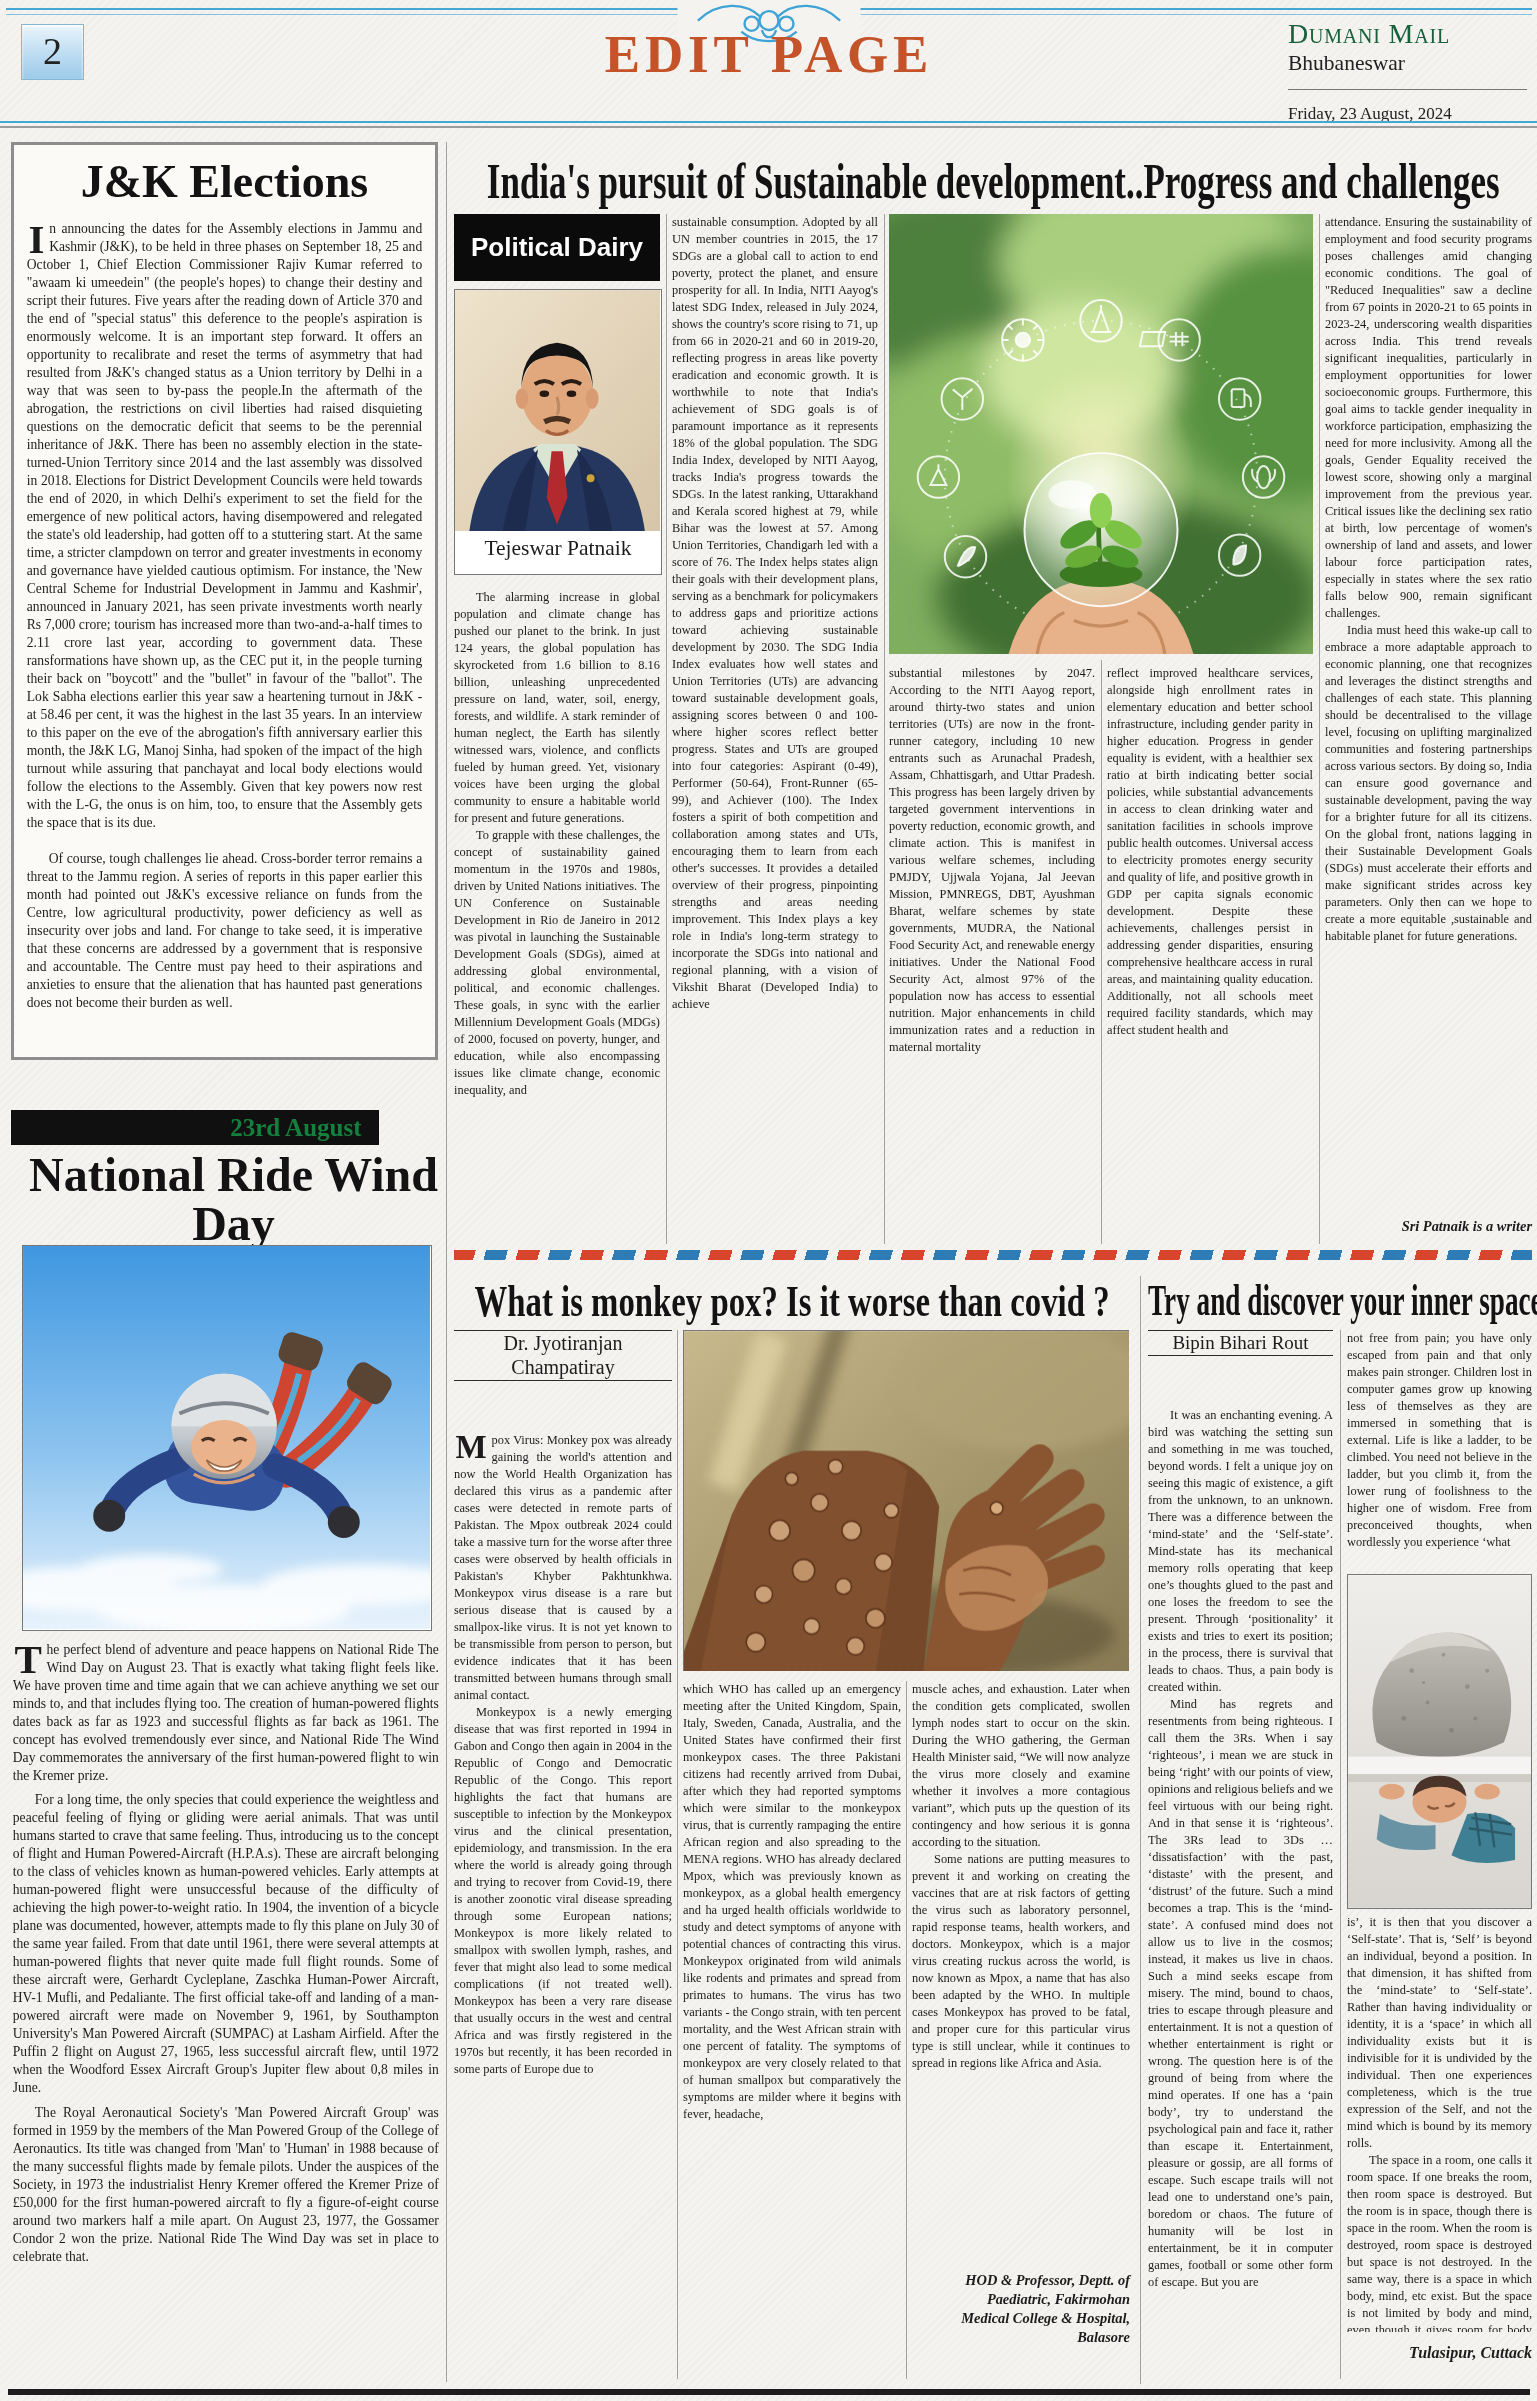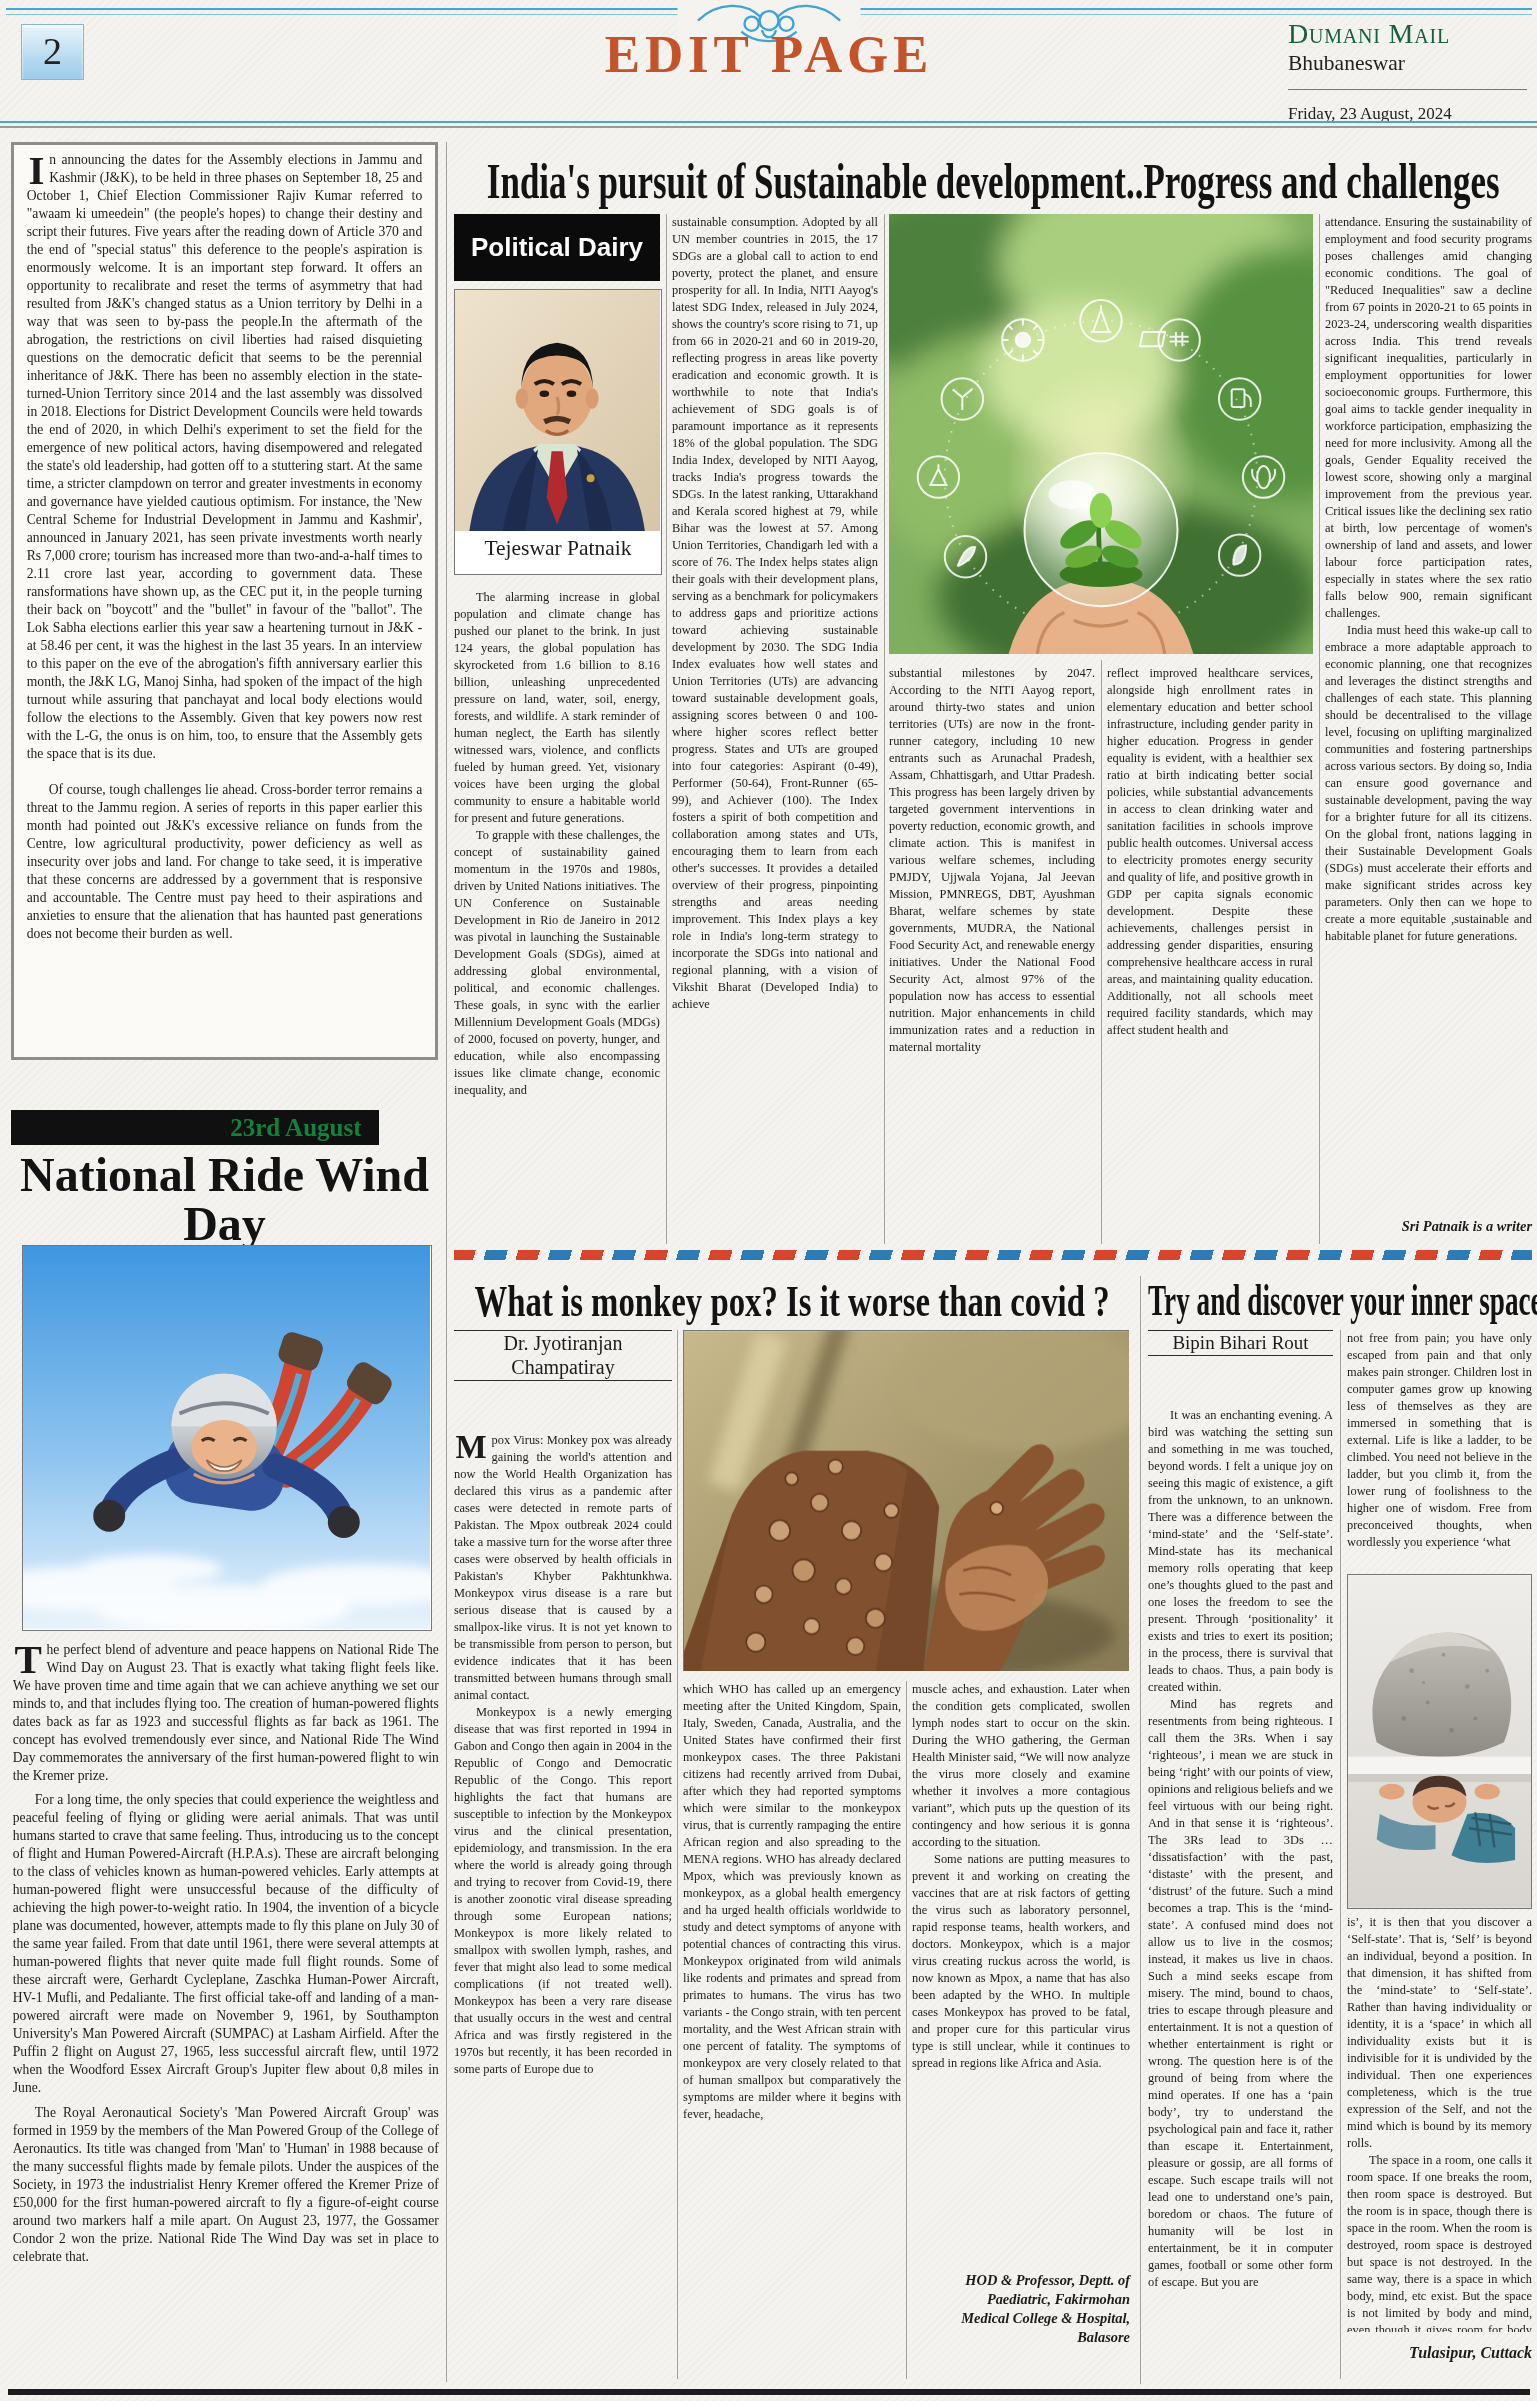--- a/index.html
+++ b/index.html
@@ -66,27 +66,28 @@
   <div style="font-size:21.5px;color:#222;margin-top:1.6px;">Bhubaneswar</div>
   <div style="font-size:17px;color:#222;border-top:0.8px solid #777;margin-top:13px;padding-top:14px;">Friday, 23 August, 2024</div>
 </div>
 
 <div class="rule" style="left:0;top:121px;right:0;height:1.6px;"></div>
 <div class="grayline" style="left:0;top:126px;right:0;height:1.6px;"></div>
 
 <div class="vdiv" style="left:446px;top:142px;height:2240px;"></div>
 
 <div class="abs art clip" style="left:11px;top:142px;width:427px;height:918px;border:3.2px solid #8d8d8d;background:#fbfaf7;padding:6.4px 12.8px;box-sizing:border-box;">
+  <div class="headline" style="text-align:center;font-size:46px;margin:3.2px 0 12.8px 0;">J&amp;K Elections</div>
   <p class="b17"><span class="dropcap">I</span><span>n announcing the dates for the Assembly elections in Jammu and Kashmir (J&amp;K), to be held in three phases on September 18, 25 and October 1, Chief Election Commissioner Rajiv Kumar referred to "awaam ki umeedein" (the people's hopes) to change their destiny and script their futures. Five years after the reading down of Article 370 and the end of "special status" this deference to the people's aspiration is enormously welcome. It is an important step forward. It offers an opportunity to recalibrate and reset the terms of asymmetry that had resulted from J&amp;K's changed status as a Union territory by Delhi in a way that was seen to by-pass the people.In the aftermath of the abrogation, the restrictions on civil liberties had raised disquieting questions on the democratic deficit that seems to be the perennial inheritance of J&amp;K. There has been no assembly election in the state-turned-Union Territory since 2014 and the last assembly was dissolved in 2018. Elections for District Development Councils were held towards the end of 2020, in which Delhi's experiment to set the field for the emergence of new political actors, having disempowered and relegated the state's old leadership, had gotten off to a stuttering start. At the same time, a stricter clampdown on terror and greater investments in economy and governance have yielded cautious optimism. For instance, the 'New Central Scheme for Industrial Development in Jammu and Kashmir', announced in January 2021, has seen private investments worth nearly Rs 7,000 crore; tourism has increased more than two-and-a-half times to 2.11 crore last year, according to government data. These ransformations have shown up, as the CEC put it, in the people turning their back on "boycott" and the "bullet" in favour of the "ballot". The Lok Sabha elections earlier this year saw a heartening turnout in J&amp;K - at 58.46 per cent, it was the highest in the last 35 years. In an interview to this paper on the eve of the abrogation's fifth anniversary earlier this month, the J&amp;K LG, Manoj Sinha, had spoken of the impact of the high turnout while assuring that panchayat and local body elections would follow the elections to the Assembly. Given that key powers now rest with the L-G, the onus is on him, too, to ensure that the Assembly gets the space that is its due.</span></p>
   <p class="b17 indent" style="margin-top:17.5px;">Of course, tough challenges lie ahead. Cross-border terror remains a threat to the Jammu region. A series of reports in this paper earlier this month had pointed out J&amp;K's excessive reliance on funds from the Centre, low agricultural productivity, power deficiency as well as insecurity over jobs and land. For change to take seed, it is imperative that these concerns are addressed by a government that is responsive and accountable. The Centre must pay heed to their aspirations and anxieties to ensure that the alienation that has haunted past generations does not become their burden as well.</p>
 </div>
 
 <div class="abs" style="left:11px;top:1110px;width:368px;height:35px;background:#101010;color:#15803d;font-weight:bold;font-size:25px;line-height:35px;text-align:right;padding-right:17.5px;box-sizing:border-box;">23rd August</div>
 
-<div class="abs headline" style="left:11px;top:1151px;width:427px;text-align:center;font-size:48px;line-height:1.02;">National Ride Wind Day</div>
+<div class="abs headline" style="left:20px;top:1151px;width:427px;text-align:center;font-size:48px;line-height:1.02;">National Ride Wind Day</div>
 
 <div class="abs photoframe" style="left:22px;top:1245px;width:408px;height:384px;">
   <svg width="407" height="383" viewBox="0 0 510 480">
     <defs>
       <linearGradient id="sky" x1="0" y1="0" x2="0" y2="1">
         <stop offset="0" stop-color="#3f97e0"></stop>
           <stop offset=".55" stop-color="#8ec4ef"></stop>
           <stop offset="1" stop-color="#e8f3fc"></stop>
       </linearGradient>
       <linearGradient id="helm" x1="0" y1="0" x2="0" y2="1">

